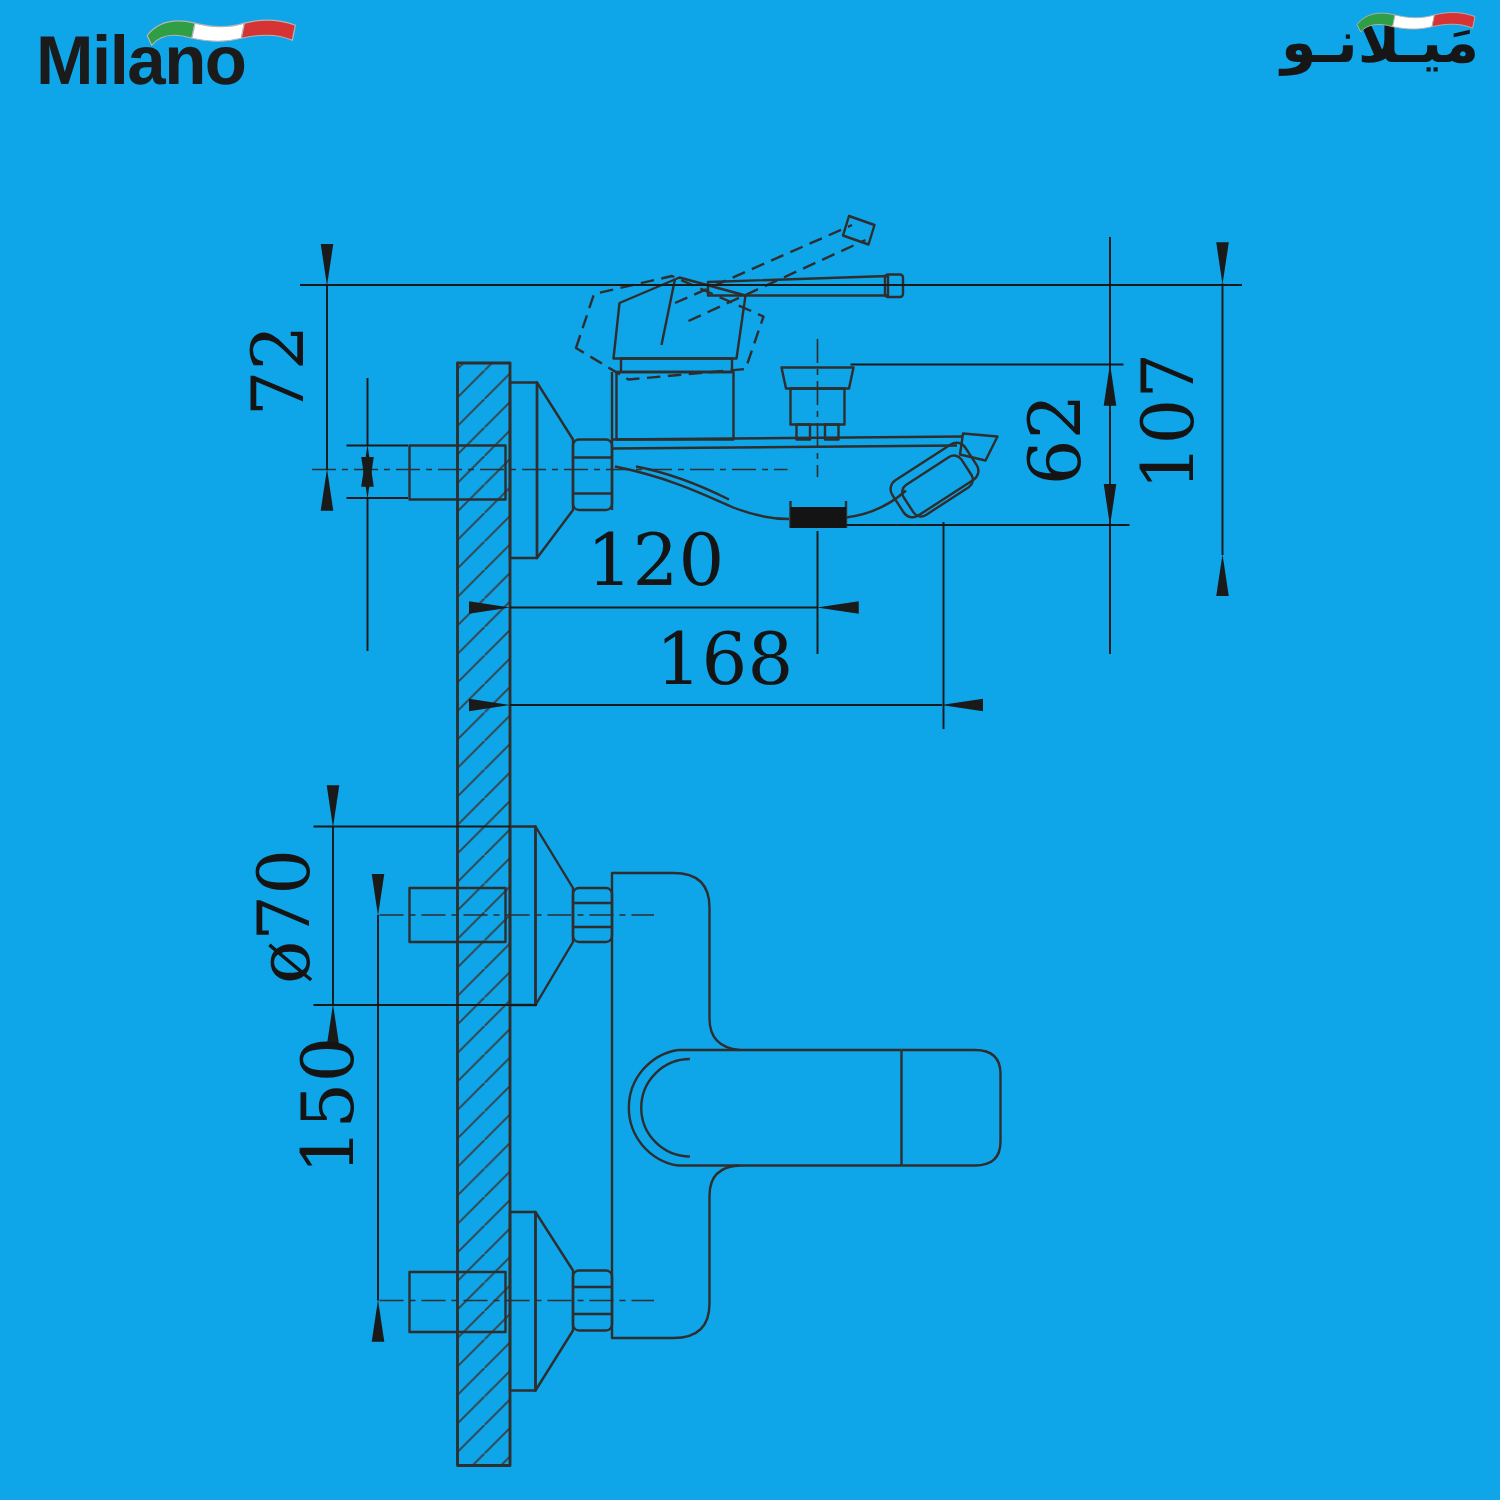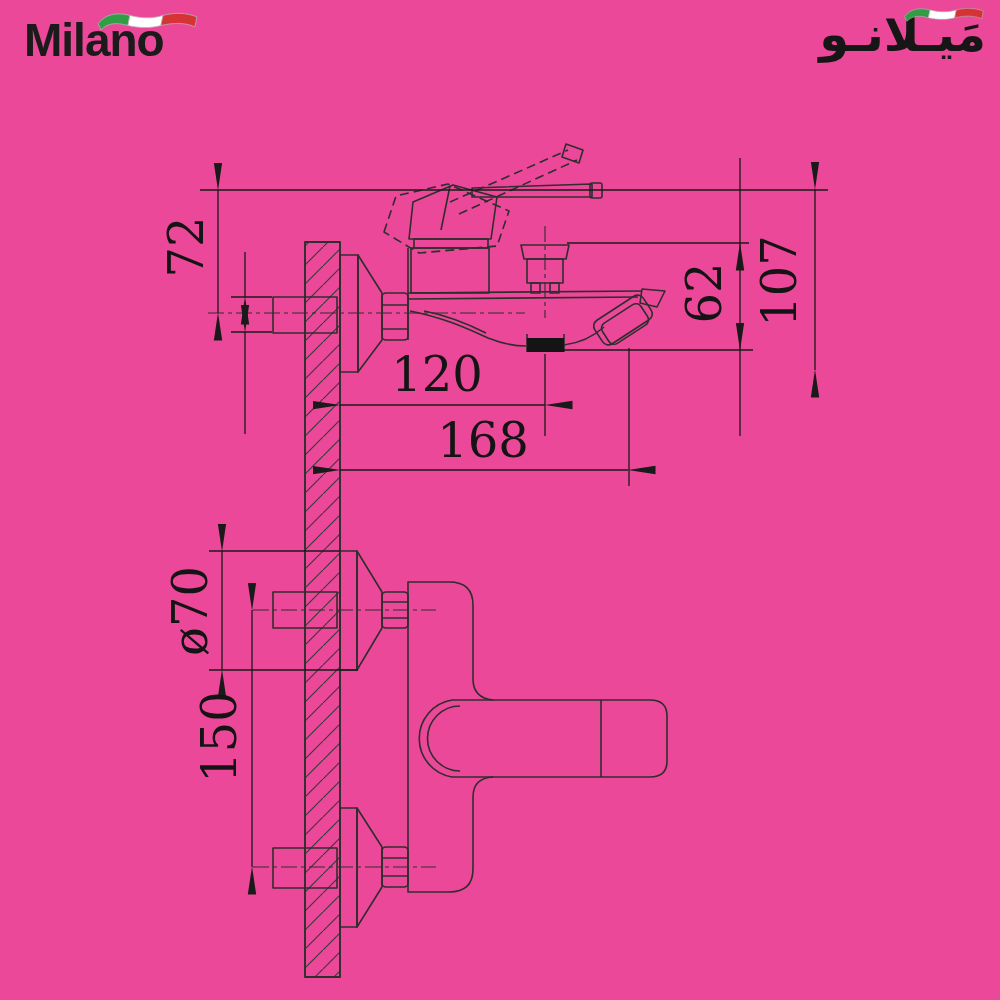--- a/index.html
+++ b/index.html
@@ -1,19 +1,19 @@
 <!DOCTYPE html>
 <html><head>
 <meta charset="utf-8">
 <style>
   html,body{margin:0;padding:0;background:#ffffff;width:1000px;height:1000px;overflow:hidden;}
-  #stage{position:relative;width:1000px;height:1000px;background:#ec4899;font-family:"Liberation Sans",sans-serif;}
+  #stage{position:relative;width:1000px;height:1000px;background:#0ea5e9;font-family:"Liberation Sans",sans-serif;}
   .logo-en{position:absolute;left:24px;top:13px;font-size:46px;font-weight:bold;letter-spacing:-1px;color:#1b1b1b;font-family:"Liberation Sans",sans-serif;}
   .ribbon-en{position:absolute;left:96px;top:9px;width:103px;height:22px;}
-  .logo-ar{position:absolute;right:14px;top:8px;font-size:48px;font-weight:bold;color:#161616;direction:rtl;font-family:"DejaVu Sans",sans-serif;line-height:1.1;}
+  .logo-ar{position:absolute;right:14px;top:8px;font-size:38px;font-weight:bold;color:#161616;direction:rtl;font-family:"DejaVu Sans",sans-serif;line-height:1.1;}
   .ribbon-ar{position:absolute;left:903px;top:5px;width:82px;height:17px;}
   svg.drawing{position:absolute;left:0;top:0;}
   .geo{stroke:#2e2e2e;stroke-width:1.6;fill:none;stroke-linejoin:round;}
   .thick{stroke-width:1.9;}
   .dashed{stroke-dasharray:9 5;}
   .cline{stroke:#2e2e2e;stroke-width:1.1;fill:none;stroke-dasharray:16 4 4 4;}
   .dim{stroke:#1a1a1a;stroke-width:1.3;fill:none;}
   .dimtxt{font-family:"DejaVu Serif","Liberation Serif",serif;font-size:48px;fill:#141414;}
 </style>
 </head>

